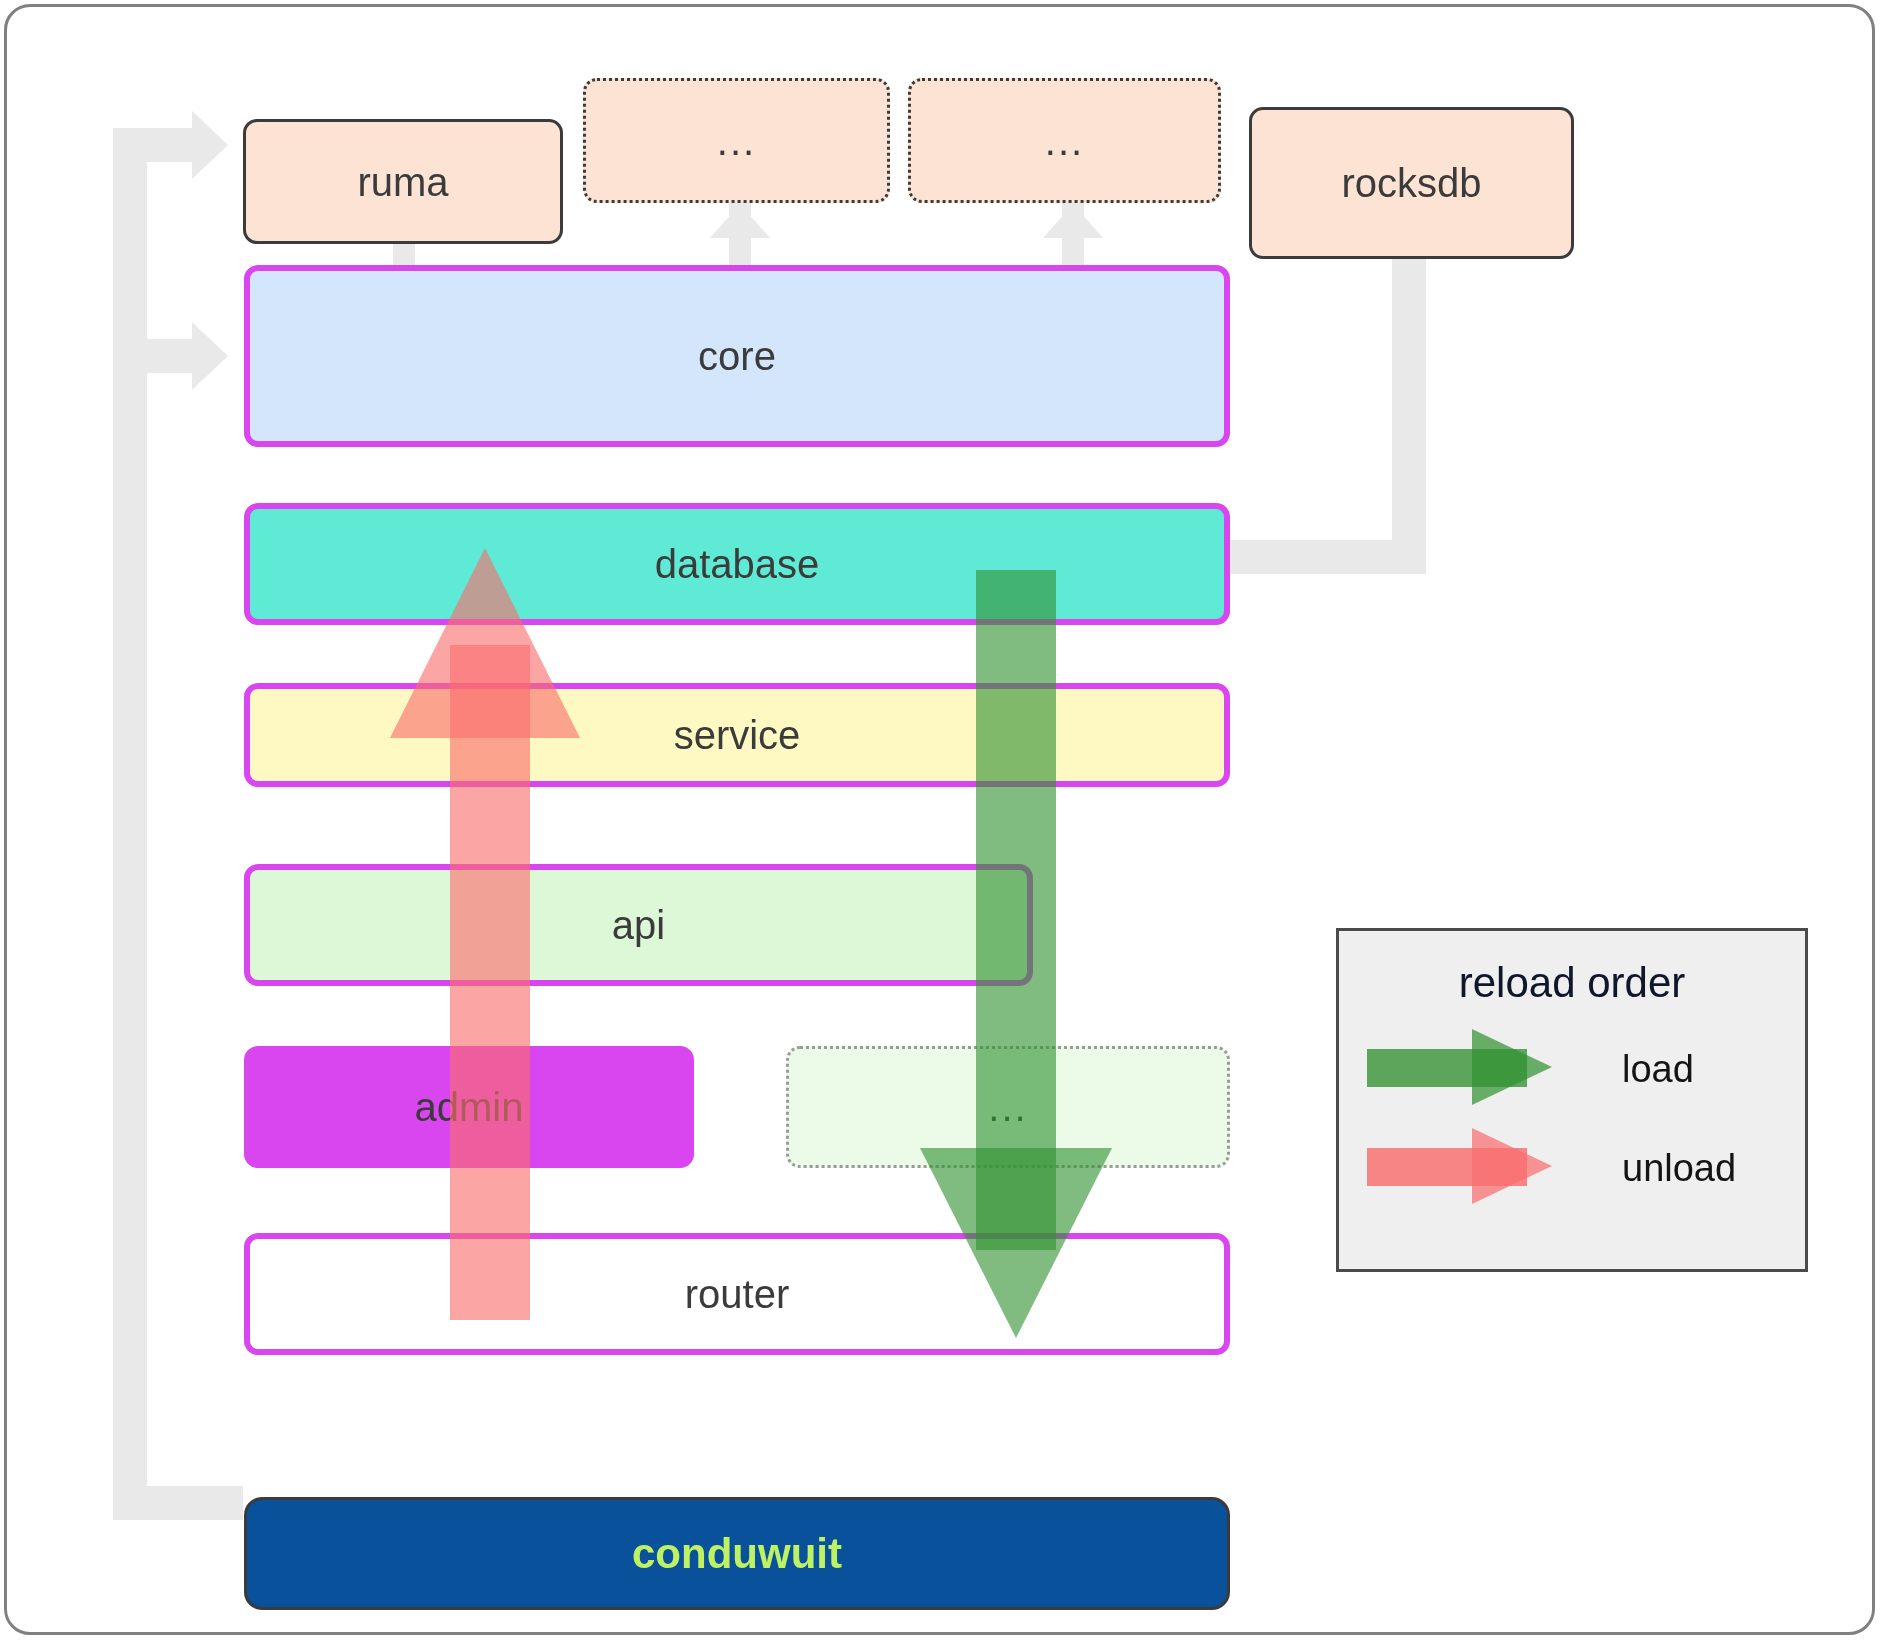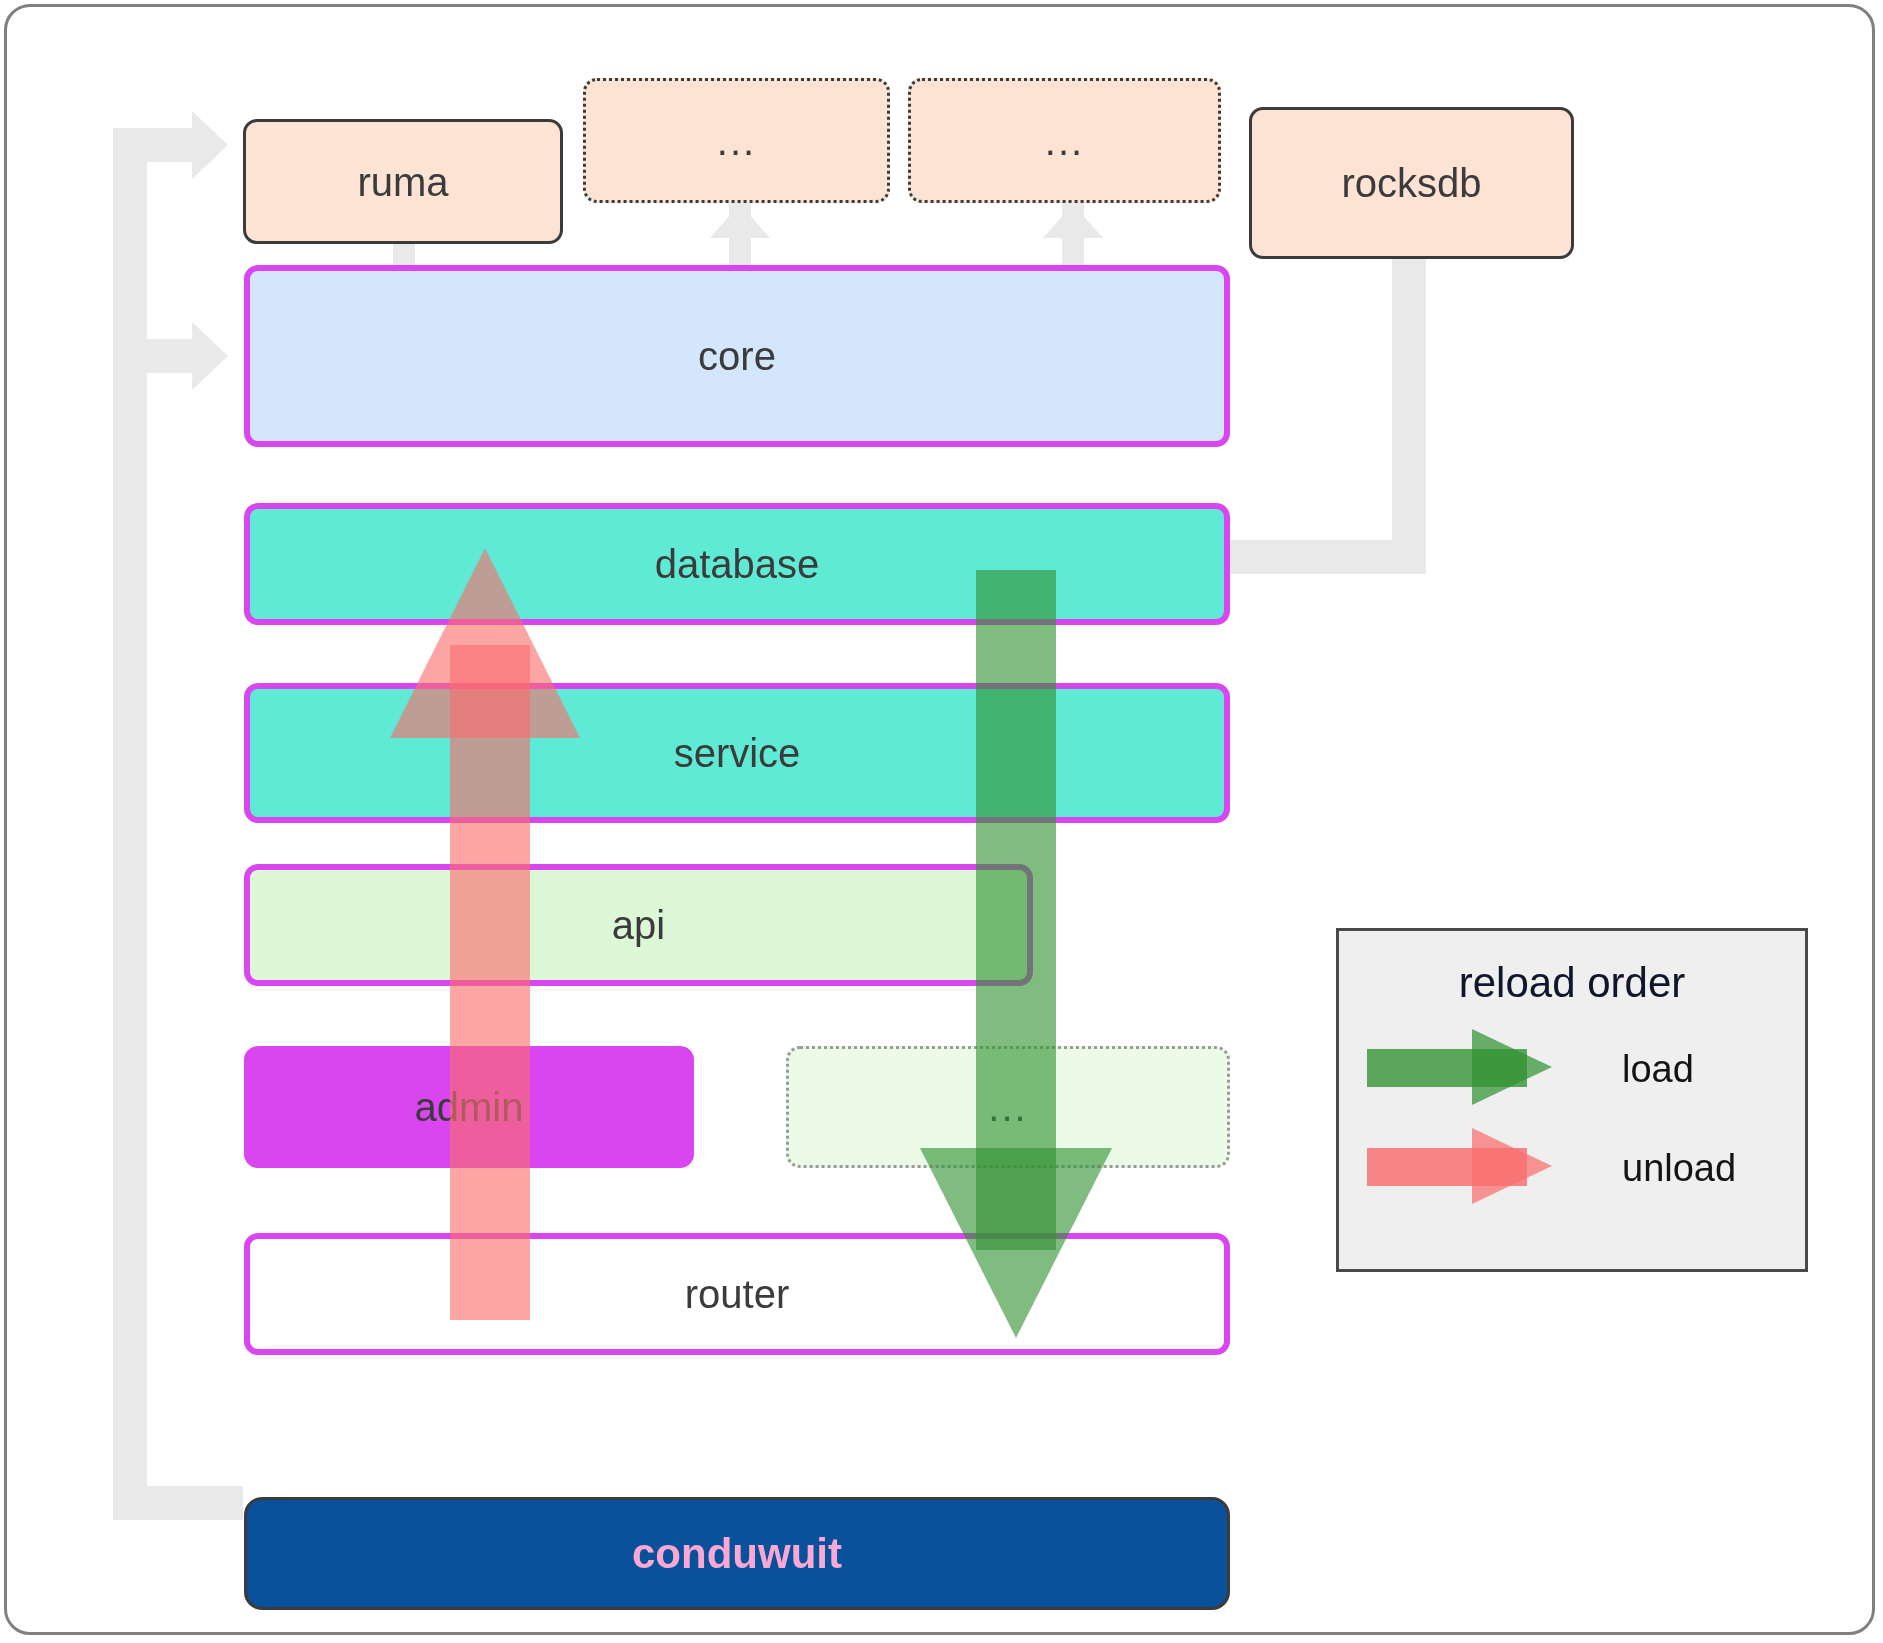--- a/index.html
+++ b/index.html
@@ -41,21 +41,21 @@
     z-index: 4;
   }
   .box.dark-edge { border: 3px solid #3b3b3b; margin-top: 41px; }
   .box.gray-edge { border: 6px solid #d946ef; }
   .box.dotted-dark { border: 3px dotted #3b3b3b; }
   .box.dotted-gray { border: 3px dotted #9a9a9a; }
 
   .ellipsis { letter-spacing: 2px; font-size: 40px; }
 
   #conduwuit-box {
-    color: #f9a8d4;
+    color: #bef264;
     font-weight: bold;
     font-size: 42px;
     border-radius: 18px;
   }
 
   
   .pipe {
     position: absolute;
     background: #e9e9e9;
     z-index: 1;
@@ -166,21 +166,21 @@
   </div>
 
   <div class="box gray-edge" style="left:244px; top:265px; width:986px; height:182px; background:#d4e6fb;">
     <span>core</span>
   </div>
 
   <div class="box gray-edge" style="left:244px; top:503px; width:986px; height:122px; background:#5eead4;">
     <span>database</span>
   </div>
 
-  <div class="box gray-edge" style="left:244px; top:683px; width:986px; height:140px; background:#5eead4;">
+  <div class="box gray-edge" style="left:244px; top:683px; width:986px; height:104px; background:#fef9c3;">
     <span>service</span>
   </div>
 
   <div class="box gray-edge" style="left:244px; top:864px; width:789px; height:122px; background:#ddf8d6;">
     <span>api</span>
   </div>
 
   <div class="box gray-edge" style="left:244px; top:1046px; width:450px; height:122px; background:#d946ef;">
     <span>admin</span>
   </div>

